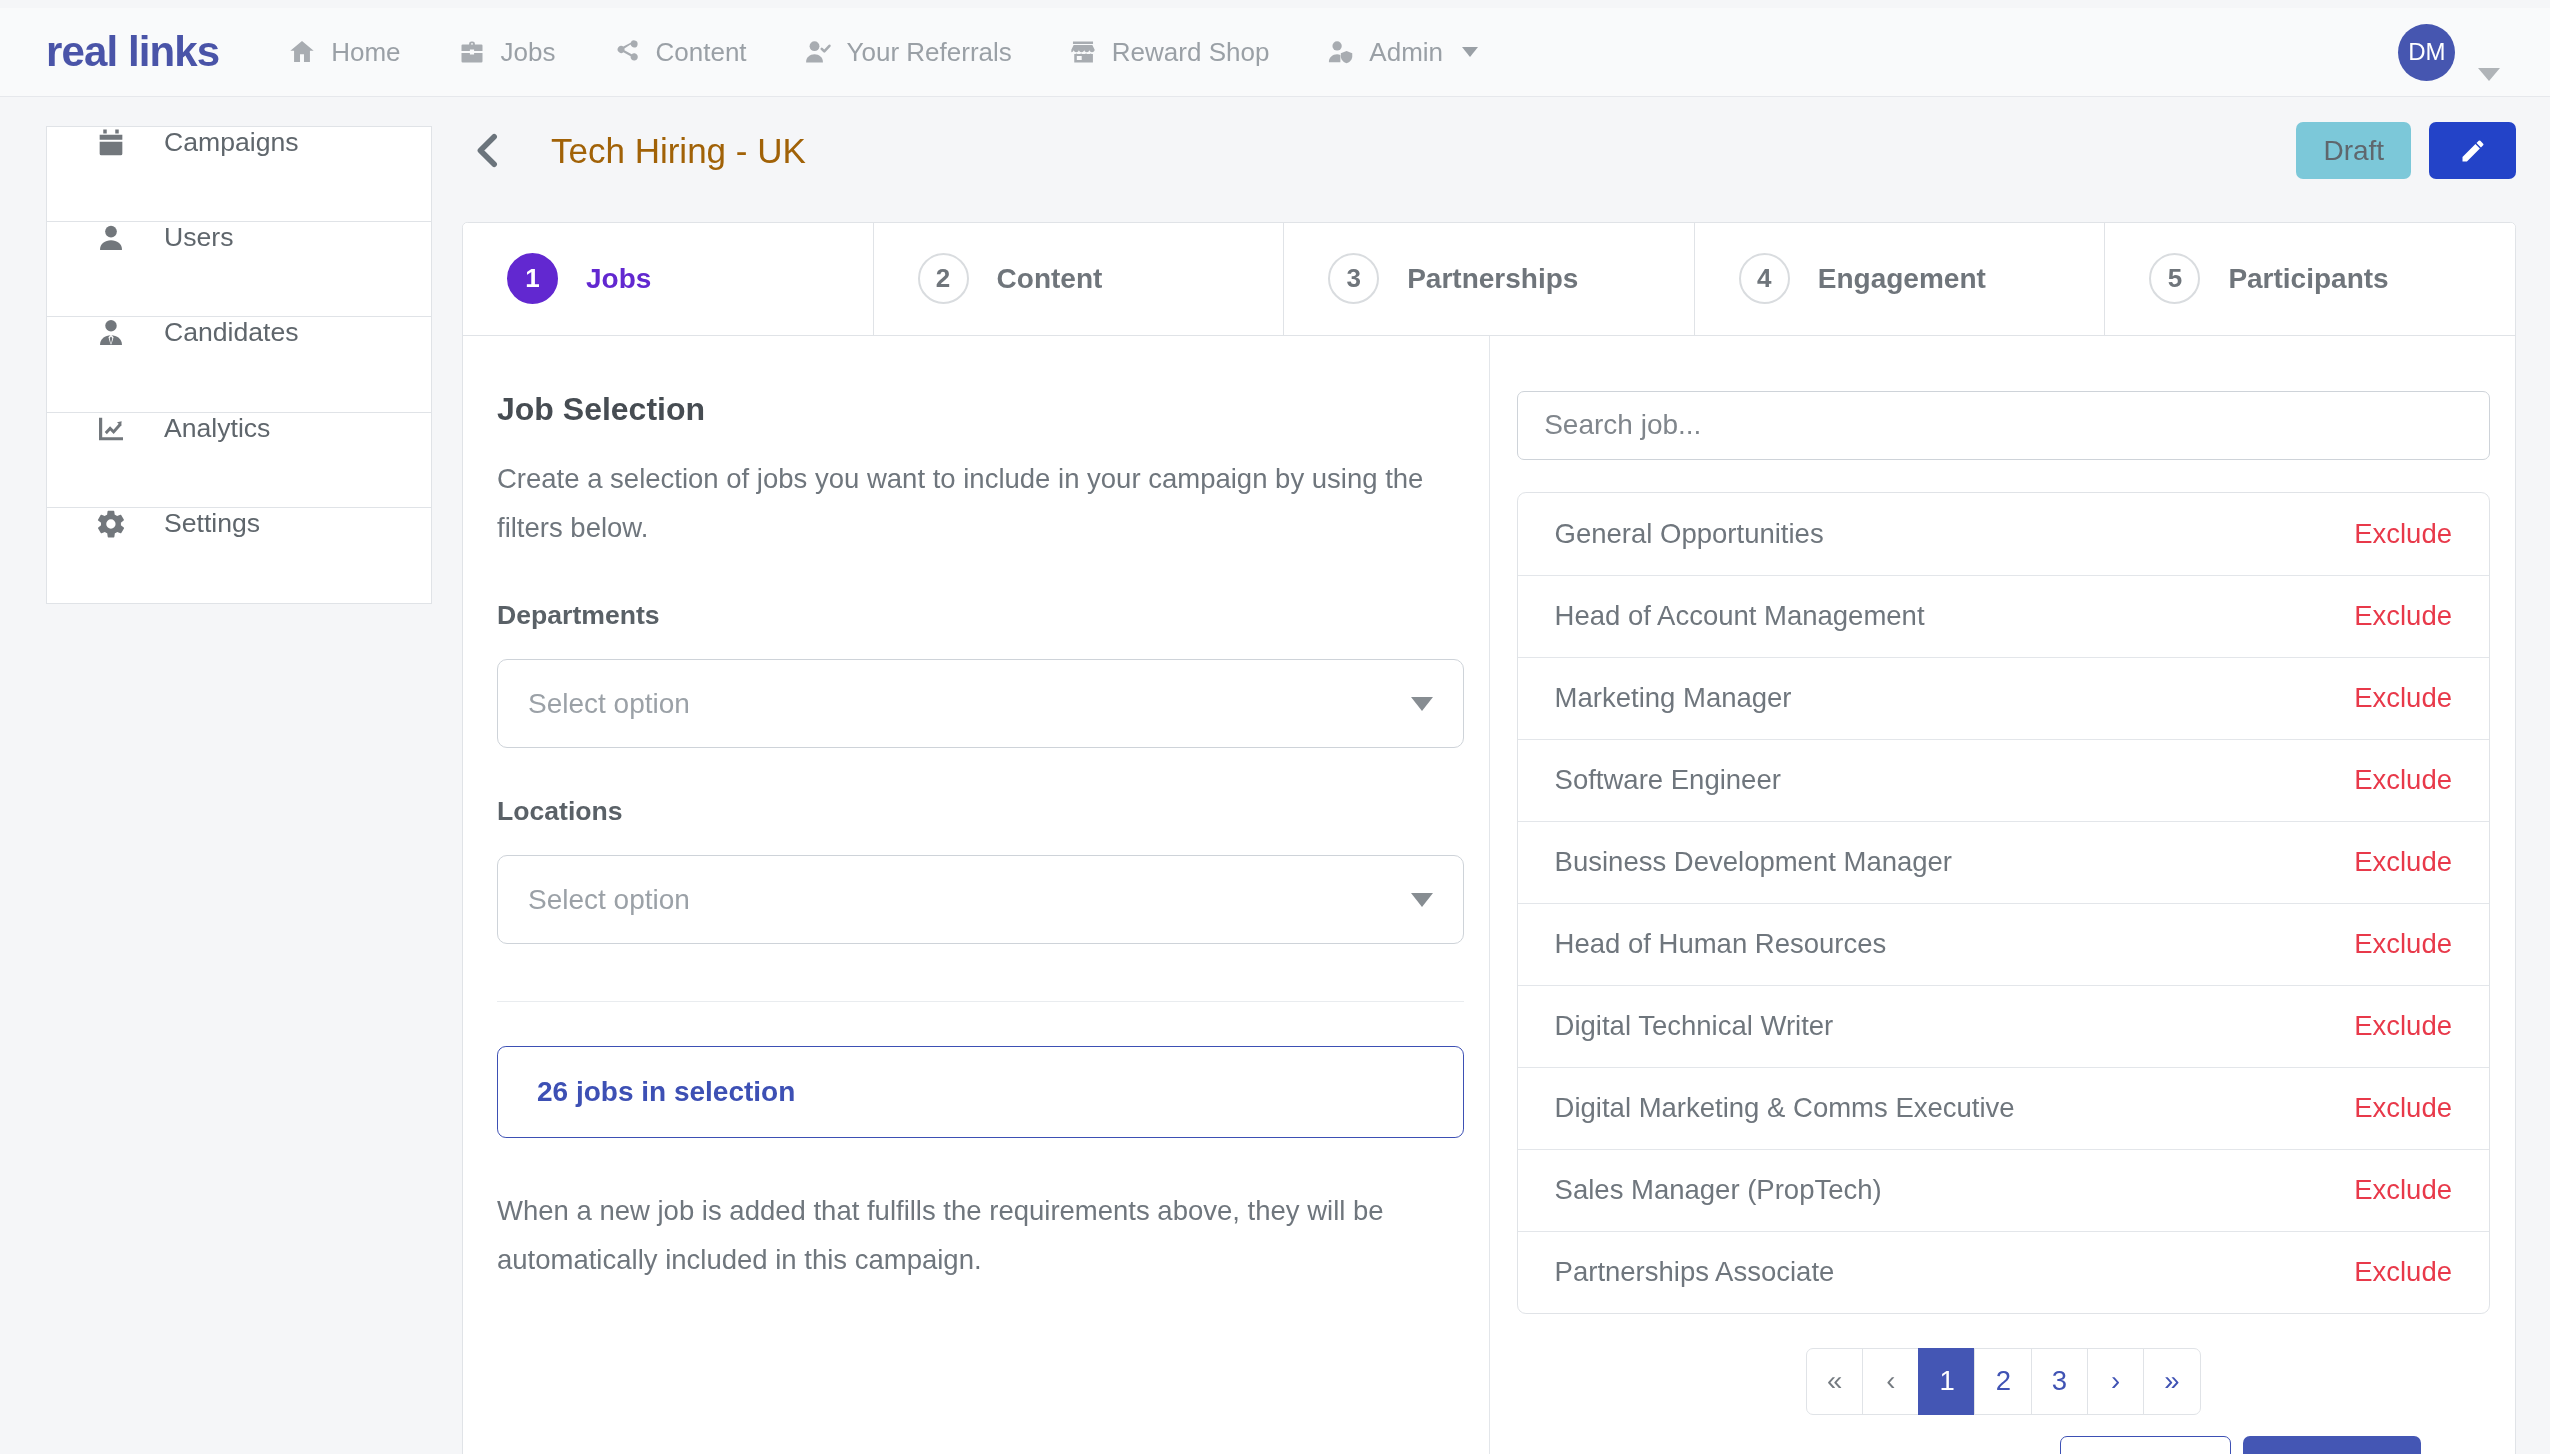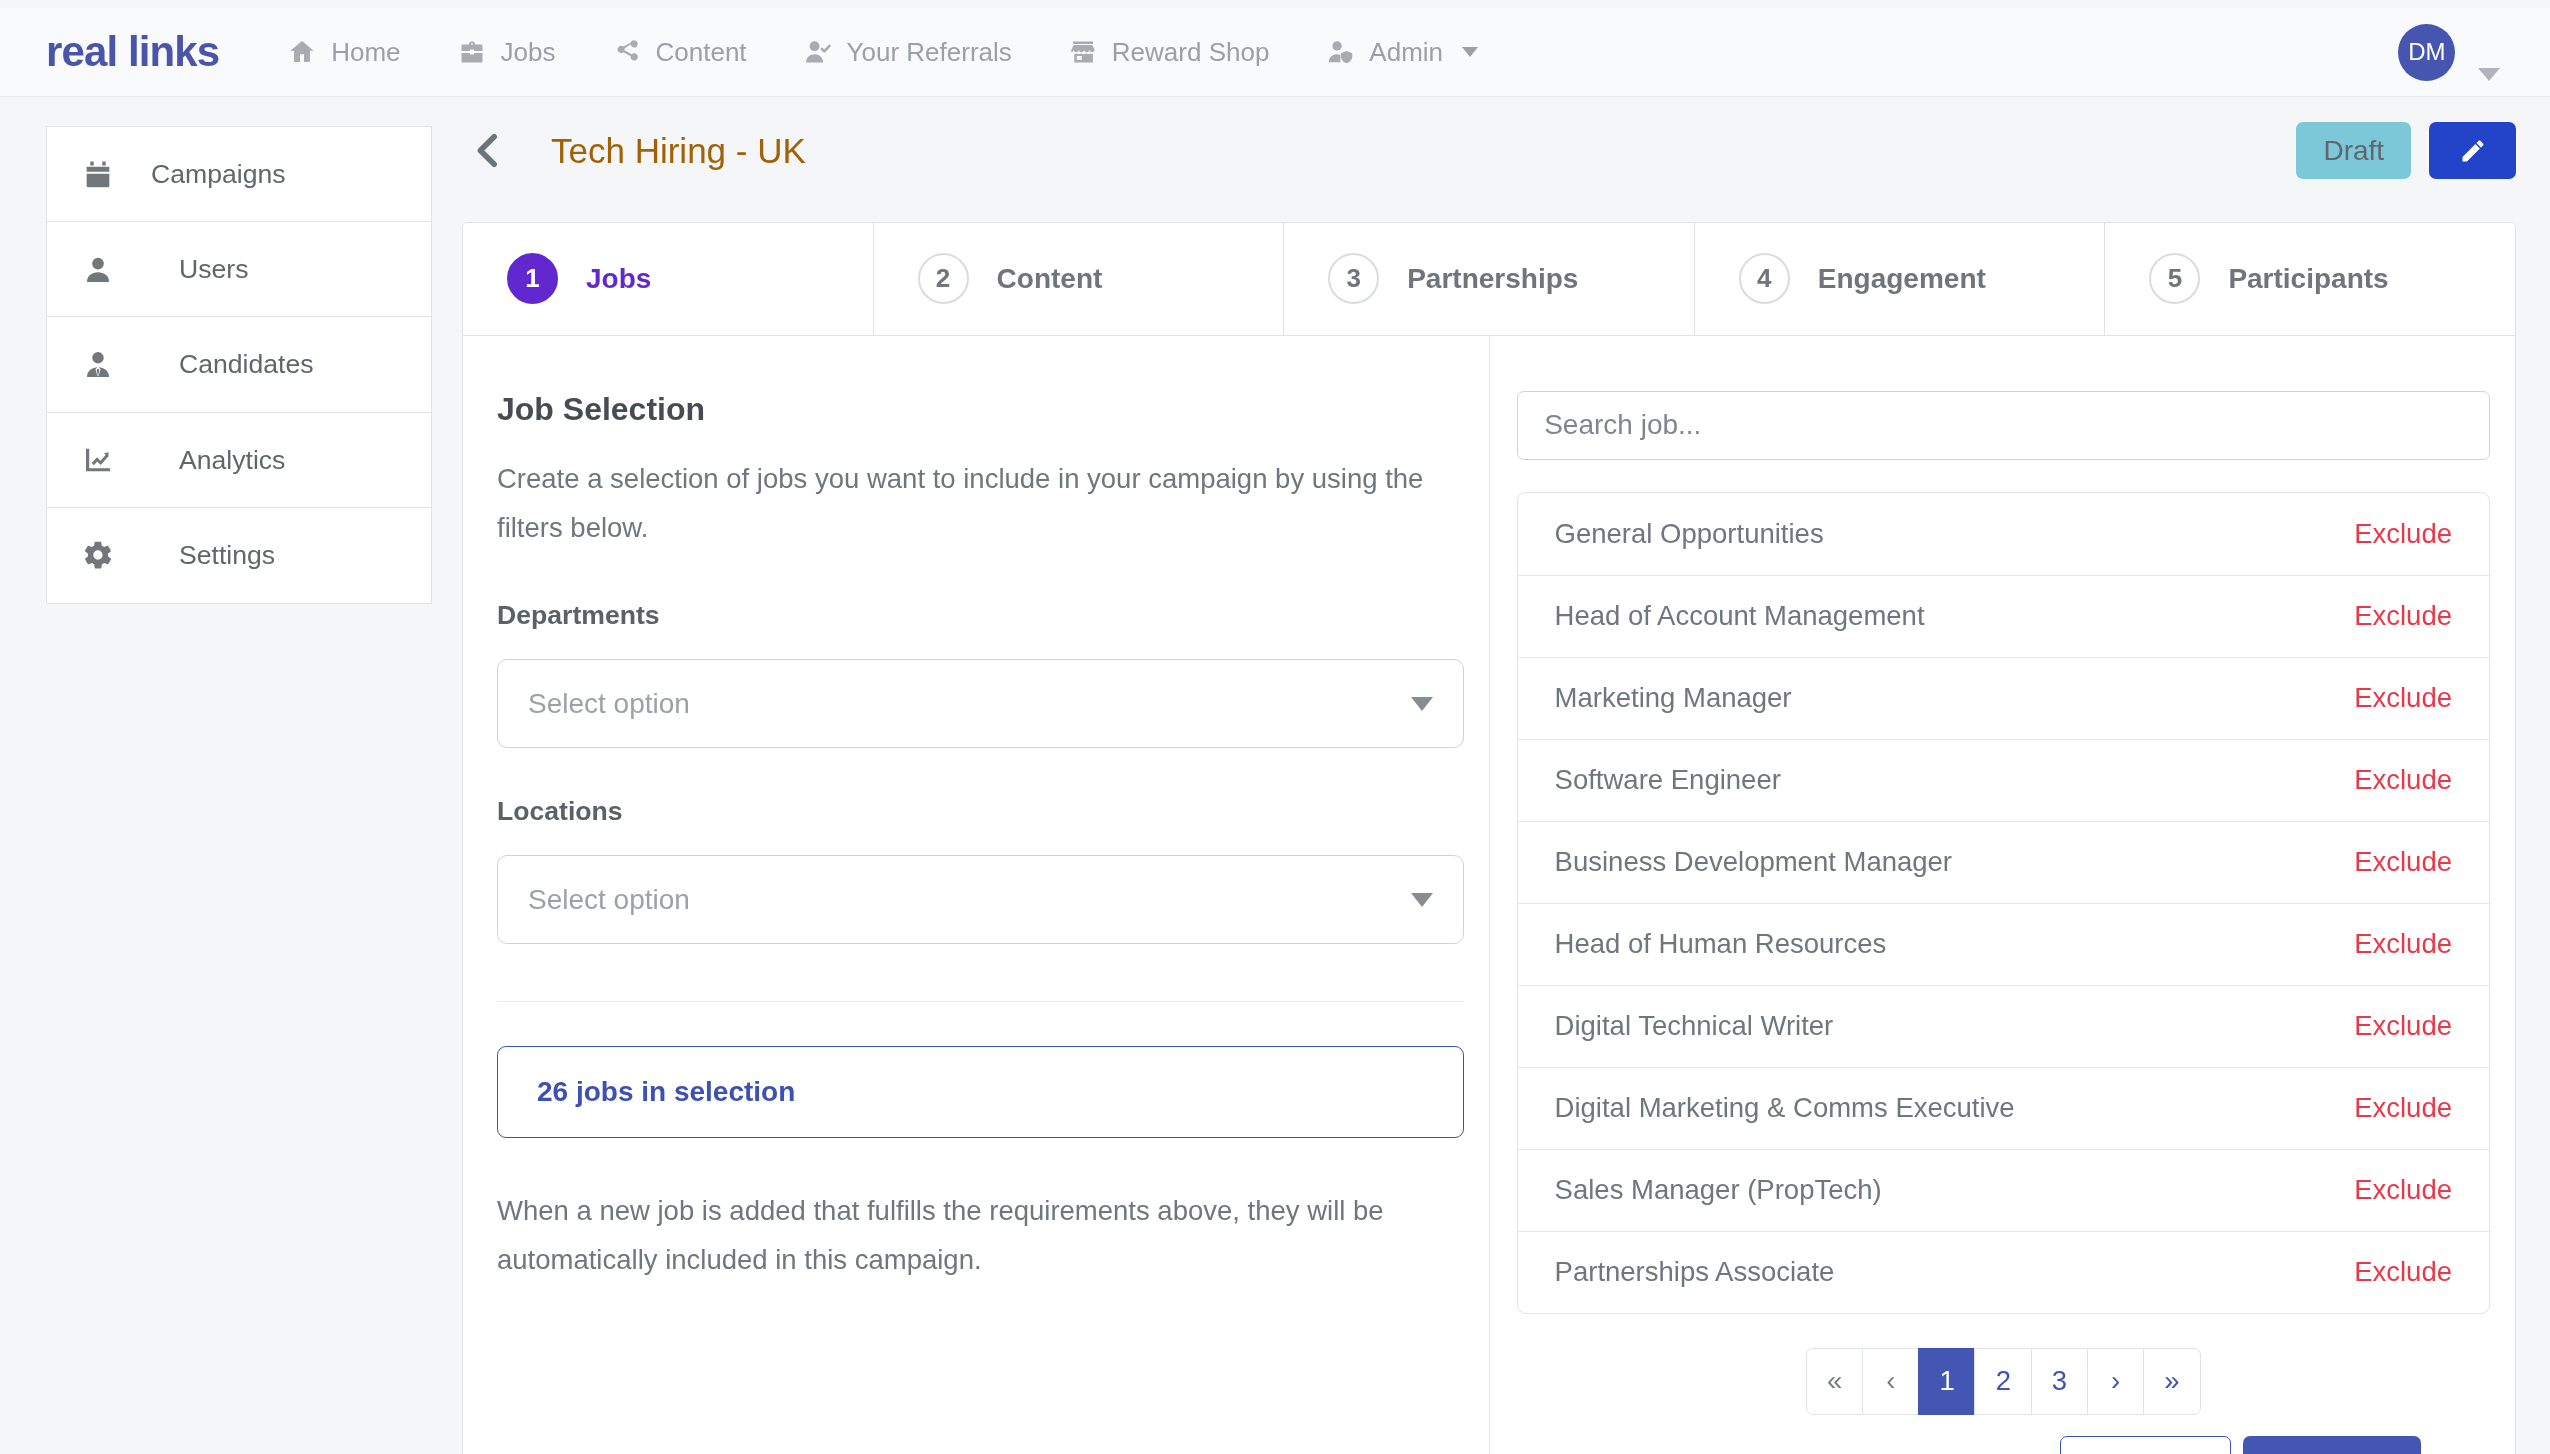--- a/index.html
+++ b/index.html
@@ -39,23 +39,23 @@
   }
   .avatar-caret {
     width:0; height:0; border-left:11.5px solid transparent; border-right:11.5px solid transparent;
     border-top:13.3px solid #b0b4b8; margin-left:23px; margin-right:23px; cursor:pointer;
   }
 
   
   .sidebar { position:absolute; left:46px; top:126px; width:386px; }
   .side-item {
     height:97px; background:#fff; border:1.8px solid #e0e3e7;
-    display:flex; align-items:center; padding-left:35px; cursor:pointer;
-  }
-  .side-item + .side-item { margin-top:-1.8px;gap:28px; }
+    display:flex; align-items:flex-start; padding-left:48px; cursor:pointer;
+  }
+  .side-item + .side-item { margin-top:-1.8px; }
   .side-item .sb-ic { width:32px; height:32px; fill:#72777c; flex:none; }
   .side-label { font-size:26.6px; color:#5f666c; margin-left:37px; }
 
   
   .main { position:absolute; left:462px; top:99px; width:2054px; }
   .title-row { height:103px; display:flex; align-items:center; }
   .back-btn { width:39px; height:39px; cursor:pointer; margin-left:7px; flex:none; }
   .back-btn svg { width:39px; height:39px; stroke:#6b747c; }
   .page-title { font-size:35px; font-weight:normal; color:#a16207; margin-left:43px; }
   .title-actions { margin-left:auto; display:flex; align-items:center;padding-left:40px; }

